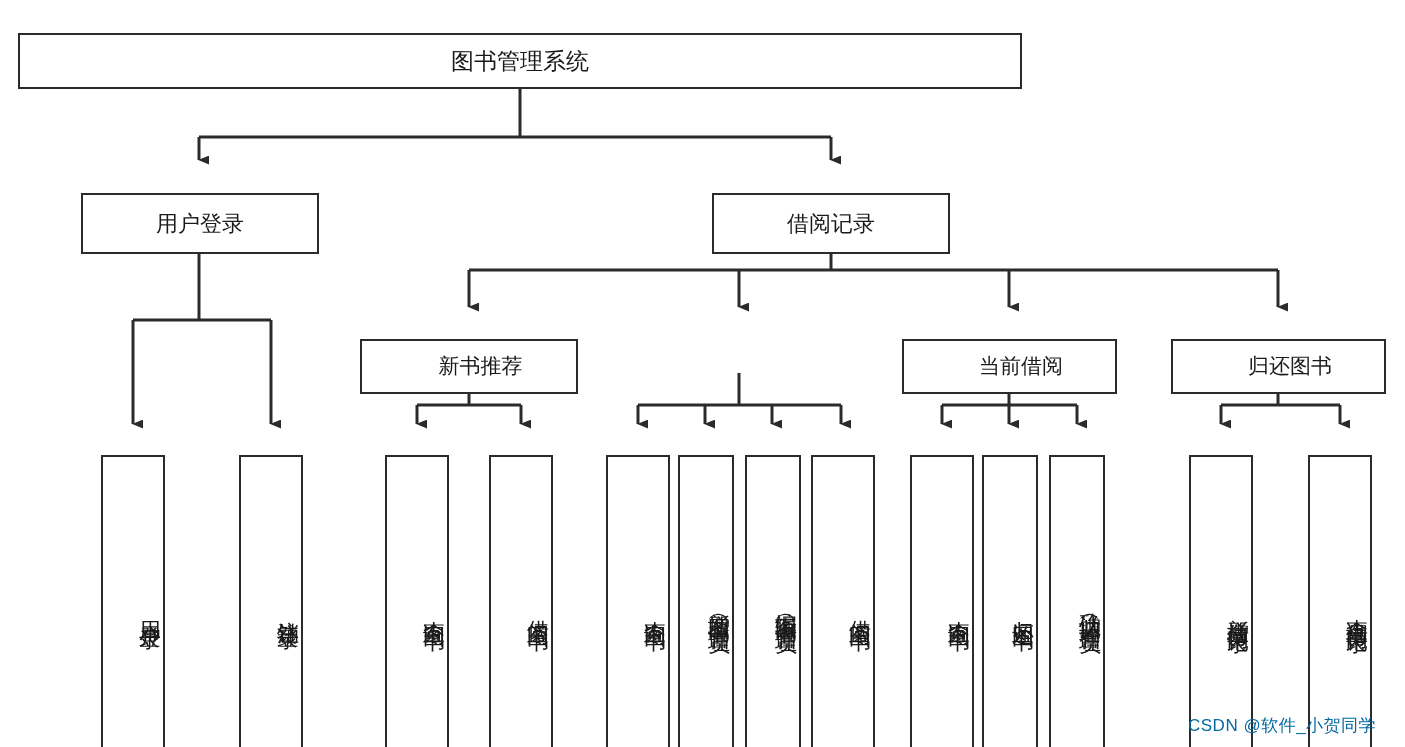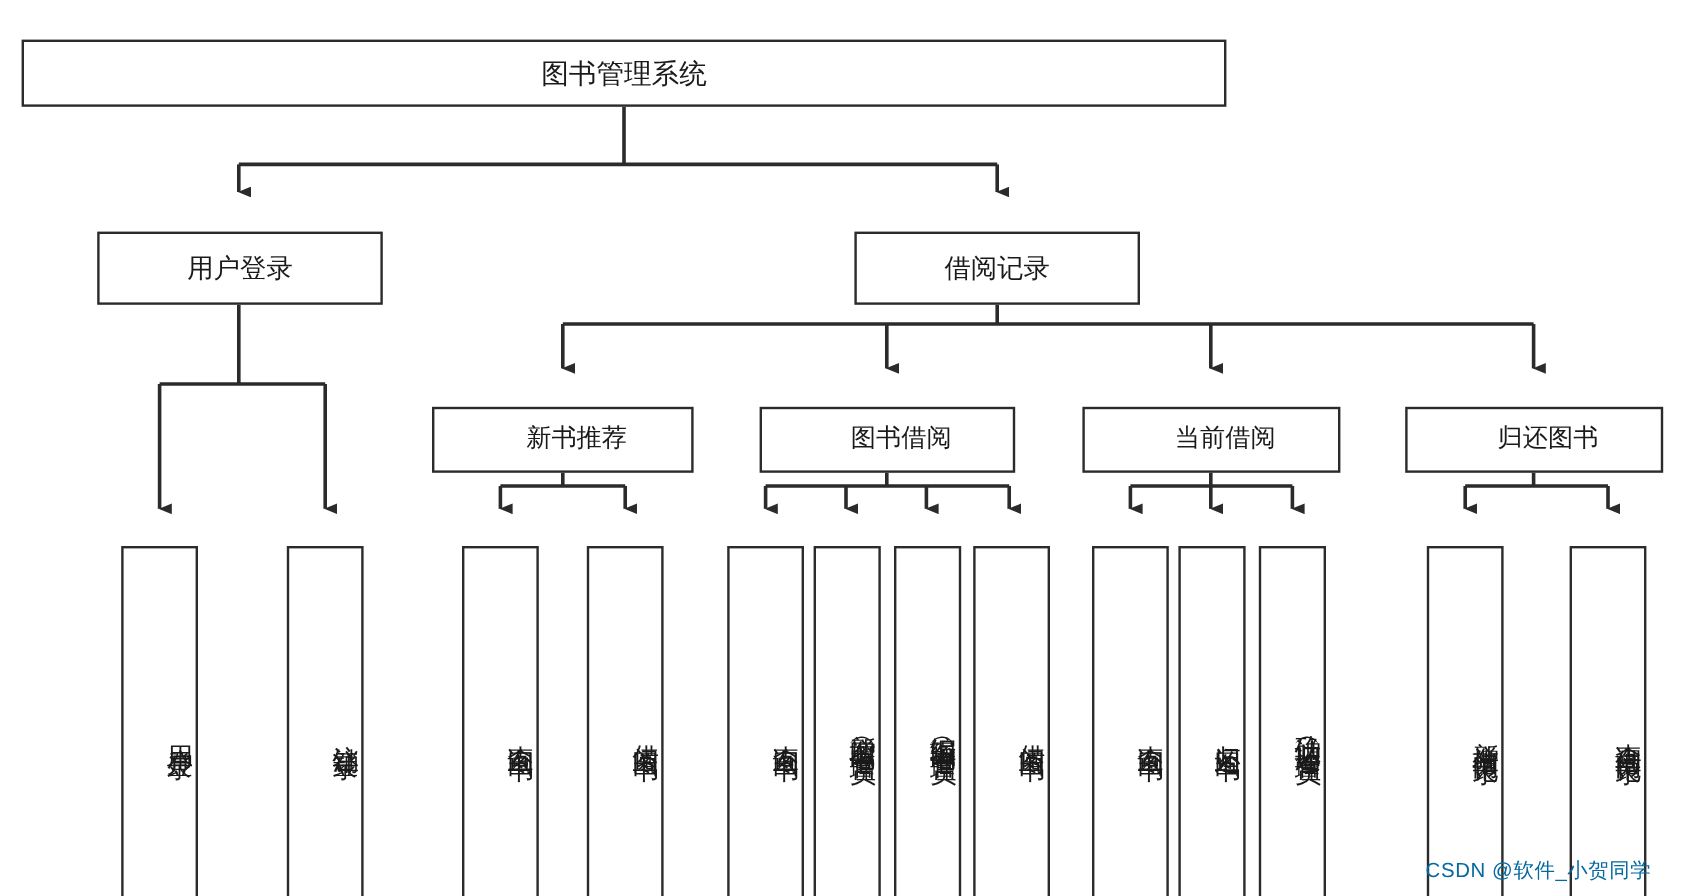--- a/index.html
+++ b/index.html
@@ -136,23 +136,20 @@
   <div class="node level1" style="left:81px; top:172px; width:238px; height:61px;">
     <span class="node-label">用户登录</span>
   </div>
   <div class="node level1" style="left:712px; top:172px; width:238px; height:61px;">
     <span class="node-label">借阅记录</span>
   </div>
 
   <div class="node level2" style="left:360px; top:318px; width:218px; height:55px;">
     <span class="node-label">新书推荐</span>
   </div>
-  <div class="node level2" style="left:633px; top:318px; width:213px; height:55px;">
-    <span class="node-label">图书借阅</span>
-  </div>
   <div class="node level2" style="left:902px; top:318px; width:215px; height:55px;">
     <span class="node-label">当前借阅</span>
   </div>
   <div class="node level2" style="left:1171px; top:318px; width:215px; height:55px;">
     <span class="node-label">归还图书</span>
   </div>
 
   <div class="node leaf" style="left:101px; top:434px; width:64px; height:301px;">
     <span class="node-label">用户登录</span>
   </div>

